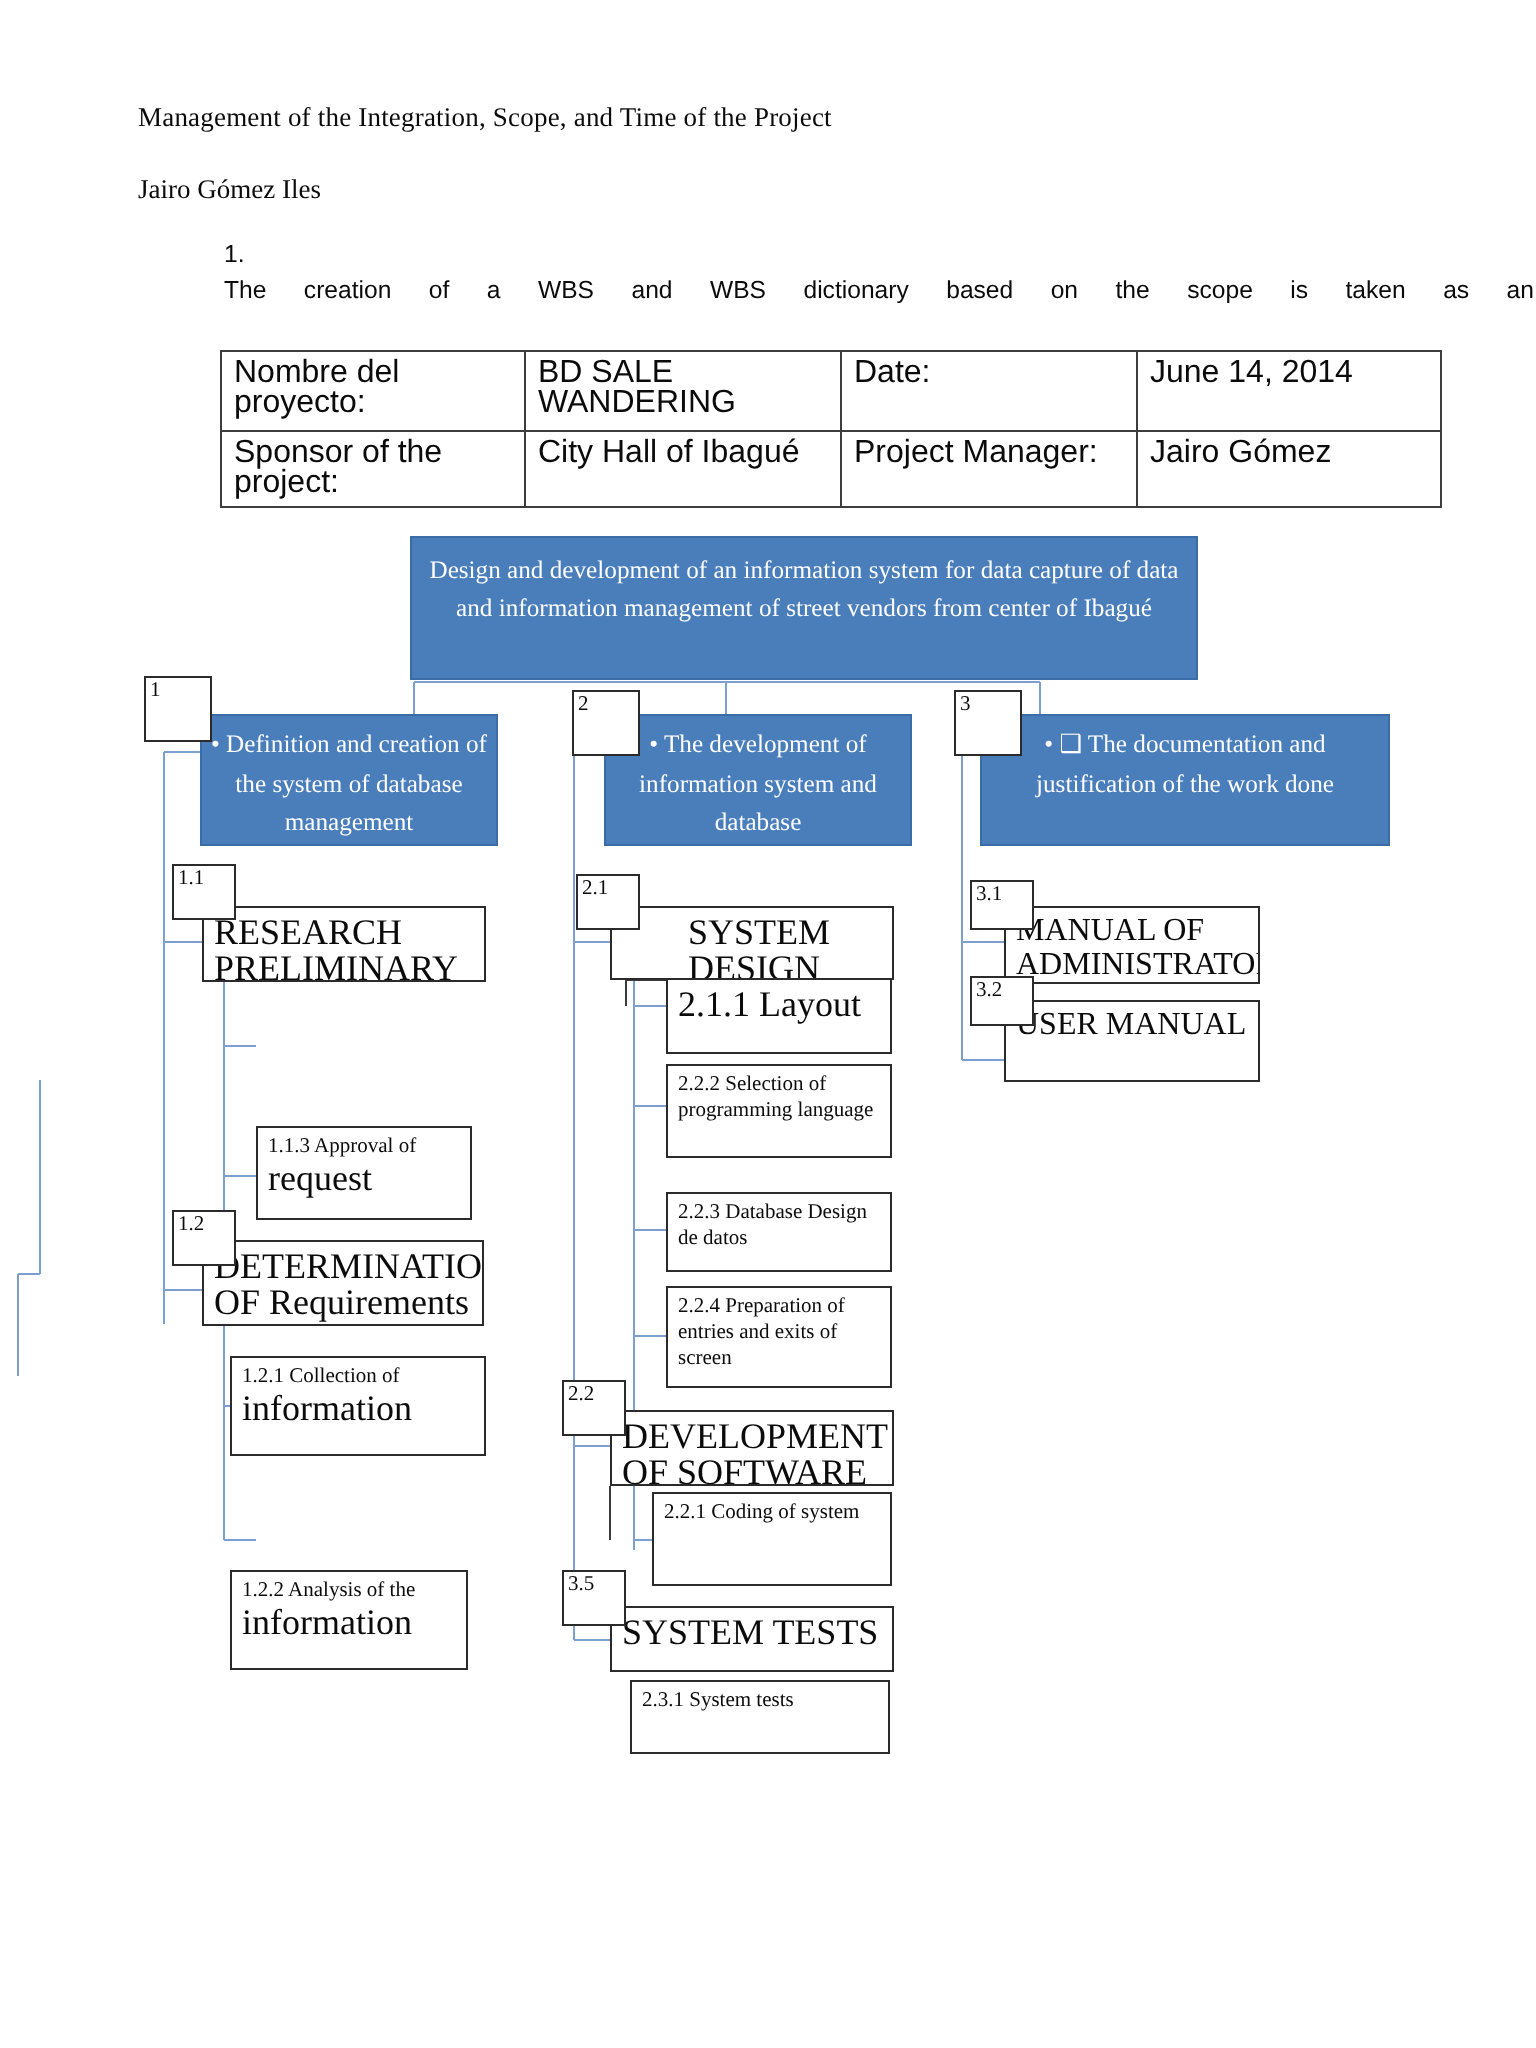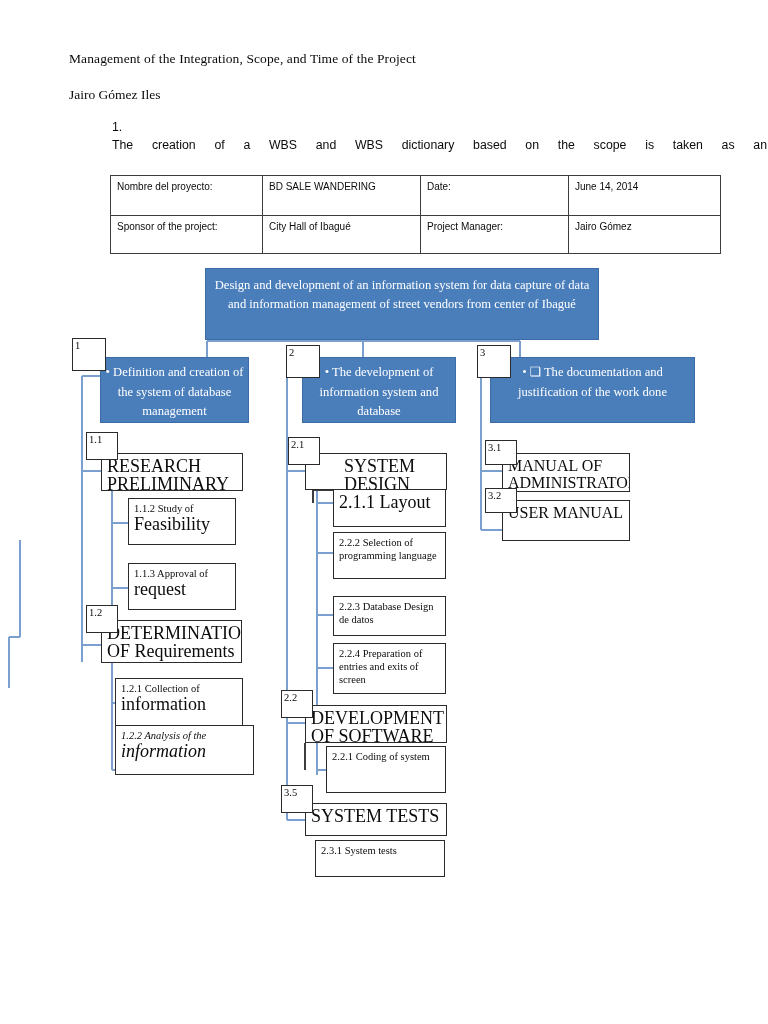--- a/index.html
+++ b/index.html
@@ -38,21 +38,21 @@
     text-justify:inter-word;
   }
   .list-body .l1{display:block;text-align:justify;text-align-last:justify;}
   .list-body .l2{display:block;}
 
   
   .info-table{
     position:absolute;left:110px;top:175px;
     border-collapse:collapse;
     font-family:"Liberation Sans", sans-serif;
-    font-size:10px;
+    font-size:16px;
     table-layout:fixed;
   }
   .info-table td{
     border:1px solid #3d3d3d;
     padding:3px 5px 4px 6px;
     vertical-align:top;
     line-height:15px;
   }
   .info-table .c0{width:140px;}
   .info-table .c1{width:146px;}
@@ -214,26 +214,20 @@
     <div class="tagbox" style="left:477px;top:345px;width:34px;height:33px;">3</div>
     <div class="bluebox lvl2 b2-3">•  ❑        The documentation and justification of the work done</div>
 
     <div class="tagbox" style="left:86px;top:432px;width:32px;height:28px;">1.1</div>
     <div class="whitebox" style="left:101px;top:453px;width:142px;height:38px;">
       <div class="inner">
           <span class="ttl-big">RESEARCH PRELIMINARY</span>
         </div>
     </div>
 
-    <div class="whitebox" style="left:128px;top:498px;width:108px;height:47px;">
-      <div class="inner">
-        <span class="code">1.1.2 Study of</span>
-        <span class="ttl-big">Feasibility</span>
-      </div>
-    </div>
 
     <div class="whitebox" style="left:128px;top:563px;width:108px;height:47px;">
       <div class="inner">
         <span class="code">1.1.3 Approval of</span>
         <span class="ttl-big">request</span>
       </div>
     </div>
 
     <div class="tagbox" style="left:86px;top:605px;width:32px;height:28px;">1.2</div>
     <div class="whitebox" style="left:101px;top:620px;width:141px;height:43px;">
@@ -242,21 +236,21 @@
         </div>
     </div>
 
     <div class="whitebox" style="left:115px;top:678px;width:128px;height:50px;">
       <div class="inner">
         <span class="code">1.2.1 Collection of</span>
         <span class="ttl-big">information</span>
       </div>
     </div>
 
-    <div class="whitebox" style="left:115px;top:725px;width:139px;height:50px;font-style:italic;">
+    <div class="whitebox" style="left:115px;top:785px;width:119px;height:50px;">
       <div class="inner">
         <span class="code">1.2.2 Analysis of the</span>
         <span class="ttl-big">information</span>
       </div>
     </div>
 
     <div class="tagbox" style="left:288px;top:437px;width:32px;height:28px;">2.1</div>
     <div class="whitebox" style="left:305px;top:453px;width:142px;height:37px;padding-left:33px;">
       <div class="inner">
           <span class="ttl-big">SYSTEM DESIGN</span>

